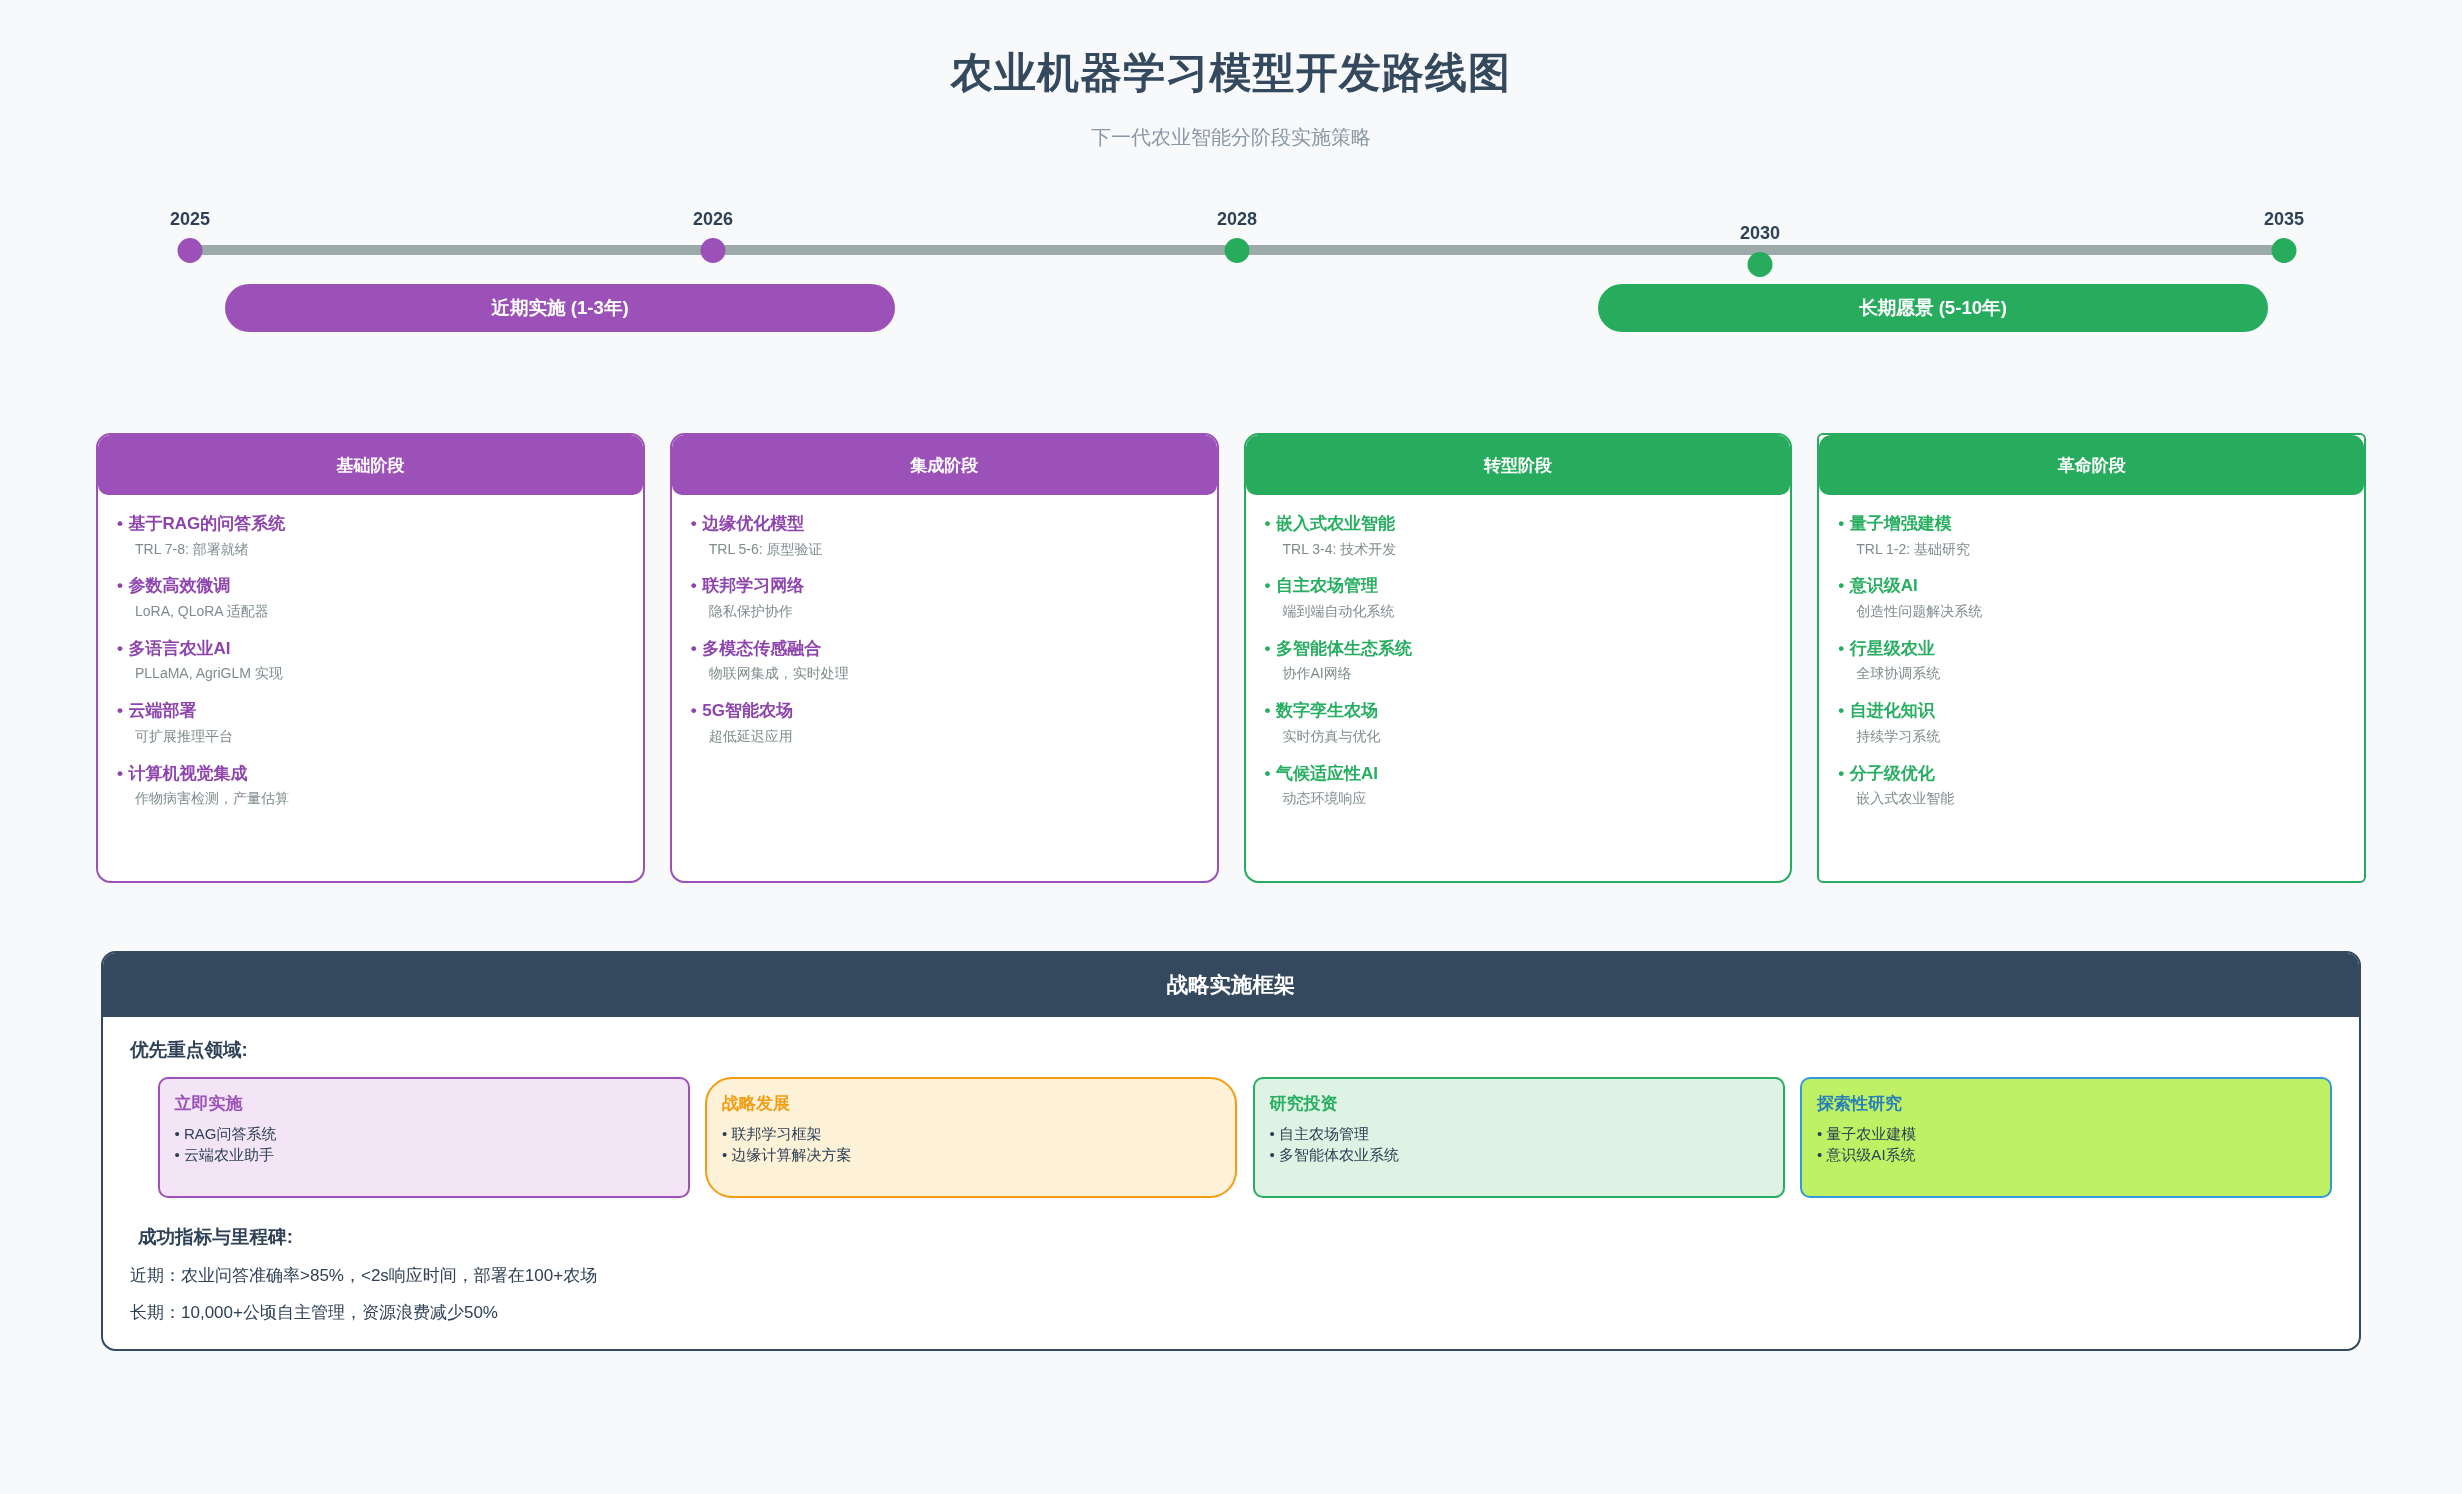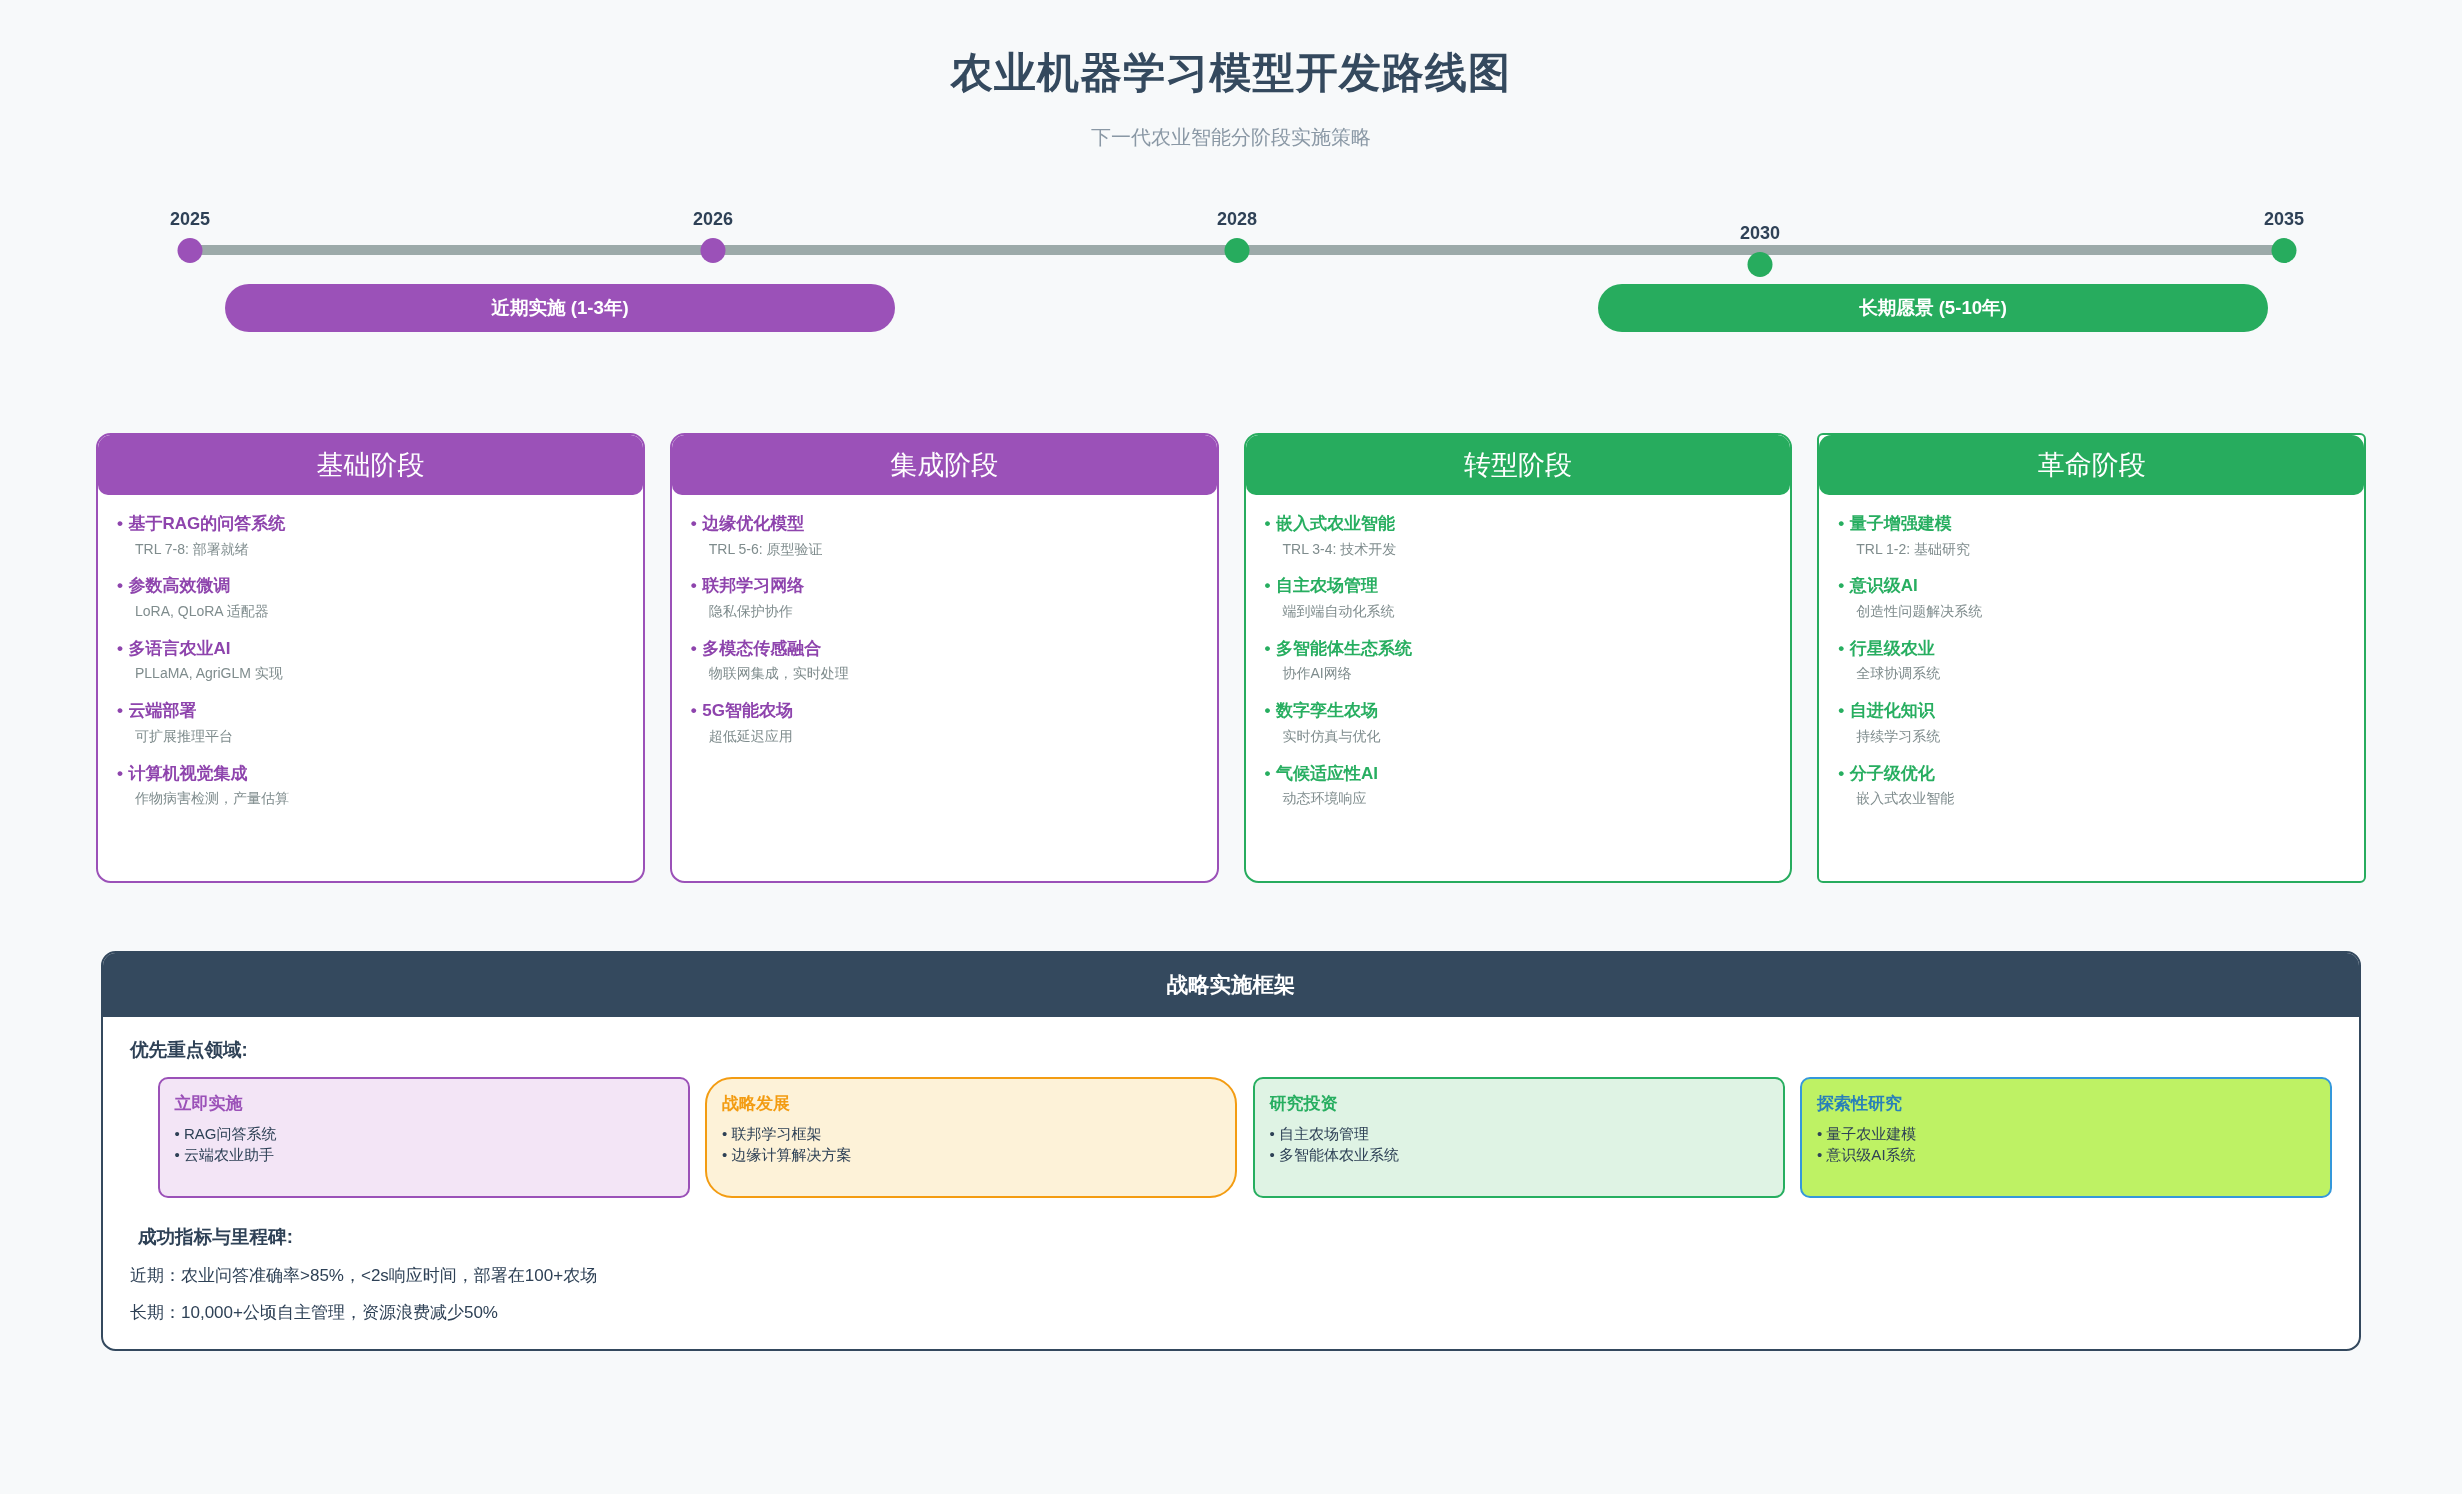--- a/index.html
+++ b/index.html
@@ -99,22 +99,22 @@
     box-sizing: border-box;
     overflow: hidden;
     height: 450px;
   }
   .phase-head {
     height: 60px;
     display: flex;
     align-items: center;
     justify-content: center;
     color: #FFFFFF;
-    font-size: 27px;
-    font-weight: normal;
+    font-size: 17px;
+    font-weight: bold;
     border-radius: 12.4px 12.4px 10px 10px;
   }
   .phase-body {
     padding: 19px 19px 0 19px;
   }
   .phase-item {
     margin-bottom: 19px;
   }
   .phase-item-title {
     font-size: 17px;

